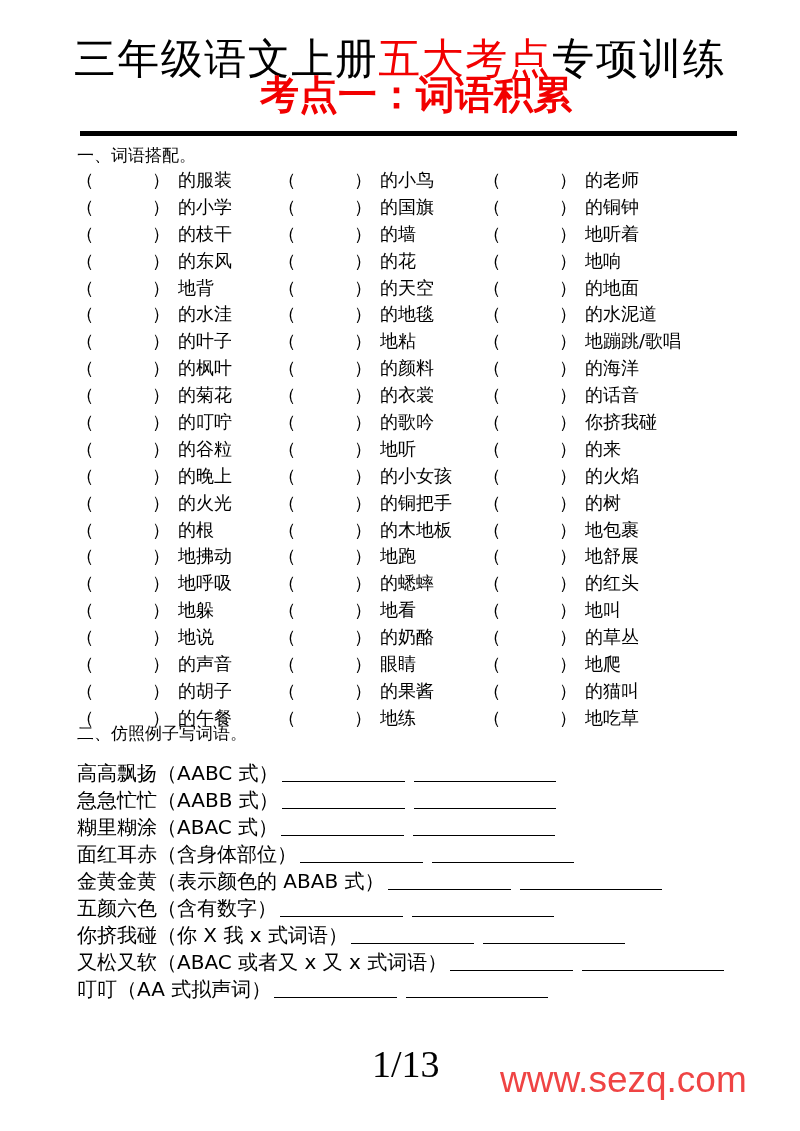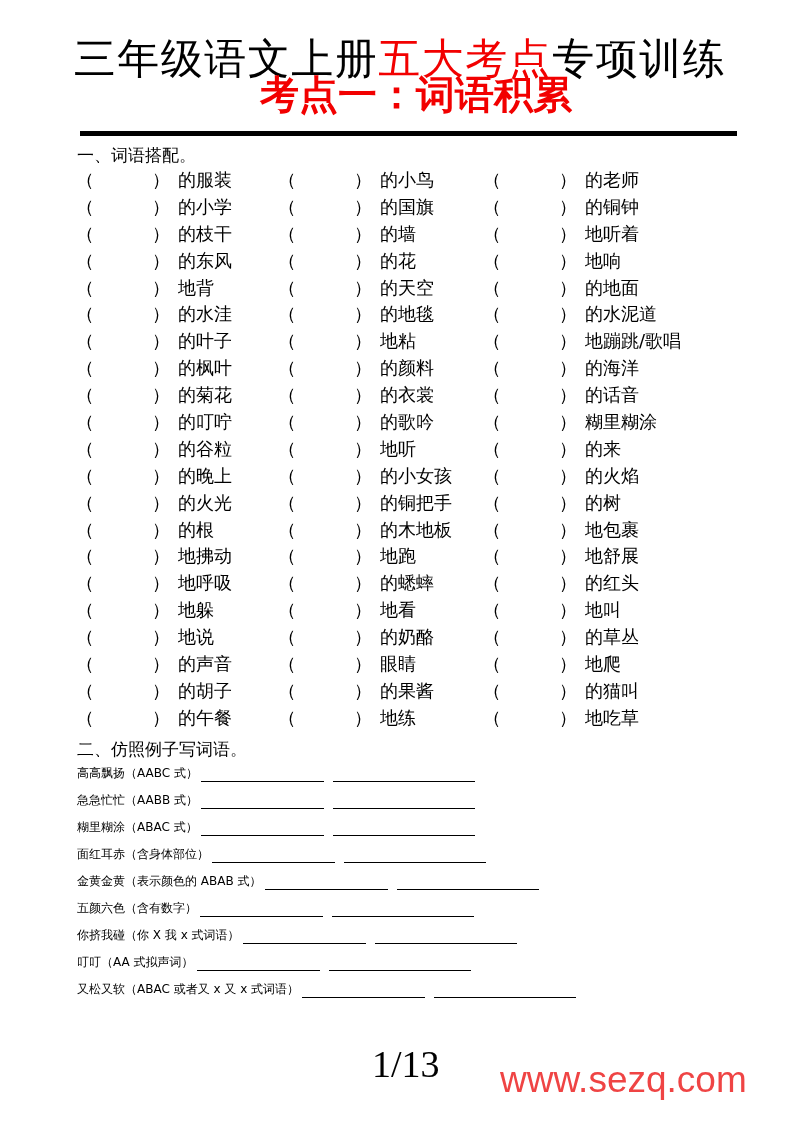--- a/index.html
+++ b/index.html
@@ -26,21 +26,21 @@
   .mrow { position: relative; height: 26.9px; font-size: 18px; line-height: 22px; }
   .cell { position: absolute; top: 0; height: 22px; }
   .cell.c1 { left: 76px; }
   .cell.c2 { left: 278px; }
   .cell.c3 { left: 483px; }
   .po { position: absolute; left: 0; top: 0; }
   .blank { position: absolute; left: 20px; top: 0; width: 58px; height: 22px; }
   .pc { position: absolute; left: 76px; top: 0; }
   .word { position: absolute; left: 102px; top: 0; white-space: nowrap; }
   .s2 { position: absolute; left: 77px; top: 760px; width: 700px; }
-  .wrow { height: 27px; font-size: 12px; line-height: 26px; white-space: nowrap; }
+  .wrow { height: 27px; font-size: 20px; line-height: 26px; white-space: nowrap; }
   .prompt { display: inline-block; vertical-align: bottom; }
   .uline {
     display: inline-block; vertical-align: bottom; height: 20px;
     border-bottom: 1.6px solid #000; margin-bottom: 4px;
   }
   .u1 { width: 123px; margin-left: 3px; }
   .u2 { width: 142px; margin-left: 9px; }
   .pagenum {
     position: absolute; left: 372px; top: 1042px; font-family: "Liberation Serif", "DejaVu Serif", serif;
     font-size: 38px; line-height: 44px;
@@ -250,21 +250,21 @@
       <div class="cell c2">
         <span class="po">（</span>
         <span class="blank"></span>
         <span class="pc">）</span>
         <span class="word">的歌吟</span>
       </div>
       <div class="cell c3">
         <span class="po">（</span>
         <span class="blank"></span>
         <span class="pc">）</span>
-        <span class="word">糊里糊涂</span>
+        <span class="word">你挤我碰</span>
       </div>
     </div>
     <div class="mrow">
       <div class="cell c1">
         <span class="po">（</span>
         <span class="blank"></span>
         <span class="pc">）</span>
         <span class="word">的谷粒</span>
       </div>
       <div class="cell c2">
@@ -475,28 +475,28 @@
       </div>
       <div class="cell c3">
         <span class="po">（</span>
         <span class="blank"></span>
         <span class="pc">）</span>
         <span class="word">地吃草</span>
       </div>
     </div>
   </div>
 
-<div class="heading" style="top:738px">二、仿照例子写词语。</div>
+<div class="heading" style="top:722px">二、仿照例子写词语。</div>
 
 <div class="s2" id="s2">
     <div class="wrow"><span class="prompt">高高飘扬（AABC 式）</span><span class="uline u1"></span><span class="uline u2"></span></div>
     <div class="wrow"><span class="prompt">急急忙忙（AABB 式）</span><span class="uline u1"></span><span class="uline u2"></span></div>
     <div class="wrow"><span class="prompt">糊里糊涂（ABAC 式）</span><span class="uline u1"></span><span class="uline u2"></span></div>
     <div class="wrow"><span class="prompt">面红耳赤（含身体部位）</span><span class="uline u1"></span><span class="uline u2"></span></div>
     <div class="wrow"><span class="prompt">金黄金黄（表示颜色的 ABAB 式）</span><span class="uline u1"></span><span class="uline u2"></span></div>
     <div class="wrow"><span class="prompt">五颜六色（含有数字）</span><span class="uline u1"></span><span class="uline u2"></span></div>
     <div class="wrow"><span class="prompt">你挤我碰（你 X 我 x 式词语）</span><span class="uline u1"></span><span class="uline u2"></span></div>
+    <div class="wrow"><span class="prompt">又松又软（ABAC 或者又 x 又 x 式词语）</span><span class="uline u1"></span><span class="uline u2"></span></div>
     <div class="wrow"><span class="prompt">叮叮（AA 式拟声词）</span><span class="uline u1"></span><span class="uline u2"></span></div>
-    <div class="wrow"><span class="prompt">又松又软（ABAC 或者又 x 又 x 式词语）</span><span class="uline u1"></span><span class="uline u2"></span></div>
   </div>
 
 <div class="pagenum">1/13</div>
 <div class="watermark">www.sezq.com</div>
 
 </body></html>

